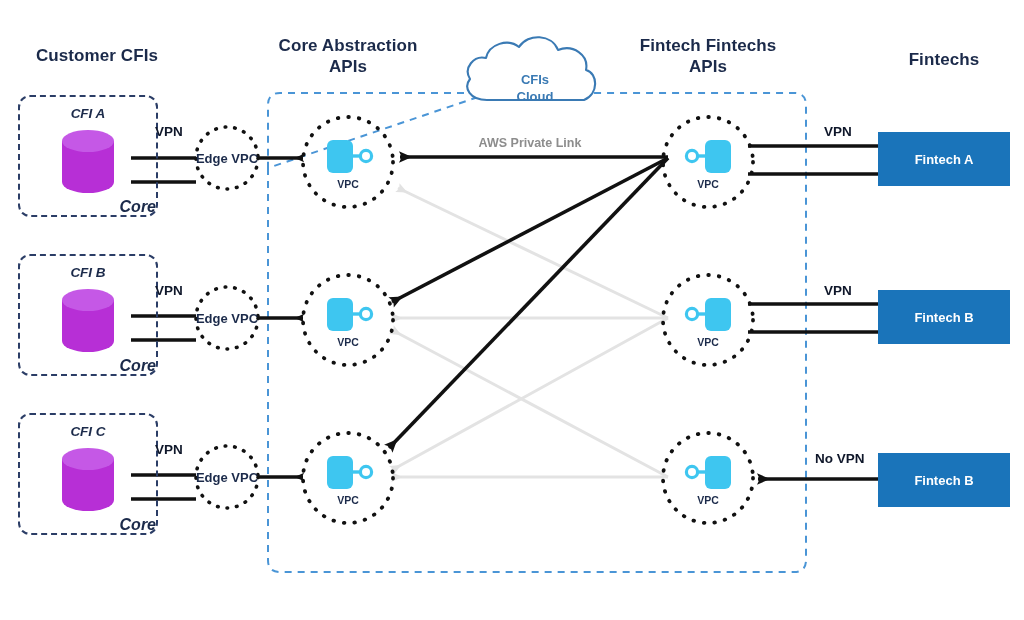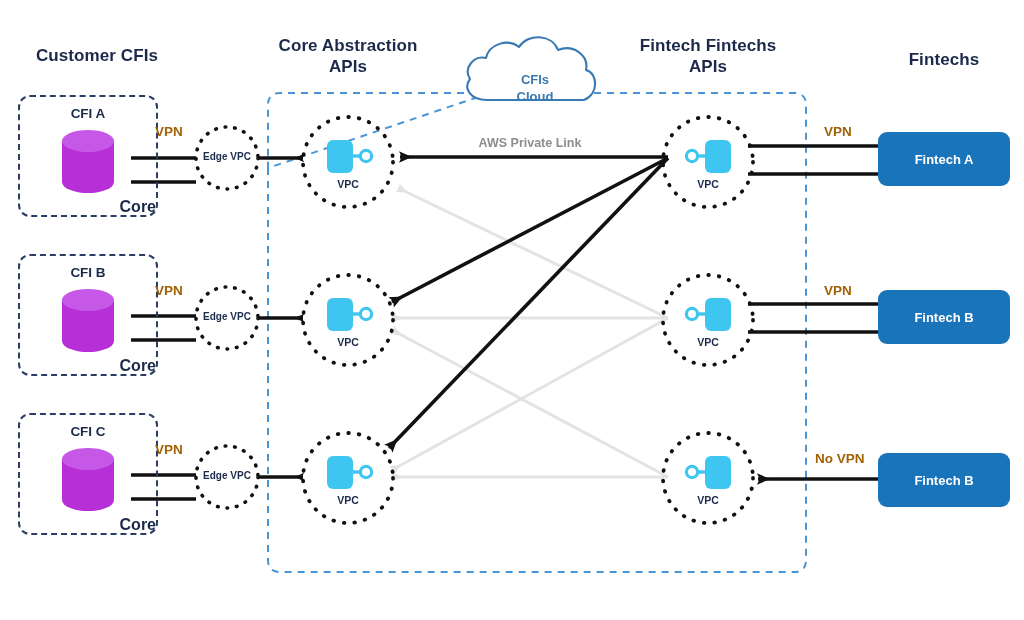--- a/index.html
+++ b/index.html
@@ -3,32 +3,32 @@
 <meta charset="utf-8">
 <style>
   html,body{margin:0;padding:0;background:#ffffff;}
   body{width:1024px;height:620px;position:relative;overflow:hidden;
        font-family:"Liberation Sans","DejaVu Sans",sans-serif;}
   #stage{position:absolute;inset:0;width:1024px;height:620px;}
   svg.layer{position:absolute;left:0;top:0;width:1024px;height:620px;overflow:visible;}
   .col-title{position:absolute;text-align:center;font-weight:bold;font-size:17px;
              color:#1b2a4a;line-height:1.22;letter-spacing:.1px;}
   .cfi-box{position:absolute;border:2px dashed #2b3d66;border-radius:12px;
-           box-sizing:border-box;background:transparent;}
+           box-sizing:border-box;background:transparent;font-style:italic;}
   .cfi-label{position:absolute;width:100%;text-align:center;font-weight:bold;
              font-size:13.5px;color:#1b2a4a;}
   .core-label{position:absolute;width:100%;text-align:right;font-weight:bold;
               font-size:16px;color:#1b2a4a;margin-top:8px;}
-  .vpn-label{position:absolute;font-weight:bold;font-size:13.5px;color:#a16207;
+  .vpn-label{position:absolute;font-weight:bold;font-size:13.5px;color:#0f172a;
              white-space:nowrap;}
   .vpc-text{position:absolute;width:100%;text-align:center;font-weight:bold;
             font-size:10.5px;color:#1b2a4a;}
   .edge-text{position:absolute;width:100%;text-align:center;font-weight:bold;
-             font-size:10px;color:#1b2a4a;}
-  .fintech-box{position:absolute;background:#1a74ba;border-radius:9px;
+             font-size:13px;color:#1b2a4a;}
+  .fintech-box{position:absolute;background:#1a74ba;border-radius:0;
                display:flex;align-items:center;justify-content:center;
                color:#ffffff;font-weight:bold;font-size:13px;box-sizing:border-box;}
   .cloud-text{position:absolute;width:100%;text-align:center;color:#3a7ab4;
               font-weight:bold;font-size:13px;line-height:1.3;}
   .apl-text{position:absolute;text-align:center;font-weight:bold;font-size:12.5px;
             color:#8d8d8d;white-space:nowrap;}
 </style>
 </head>
 <body>
 

